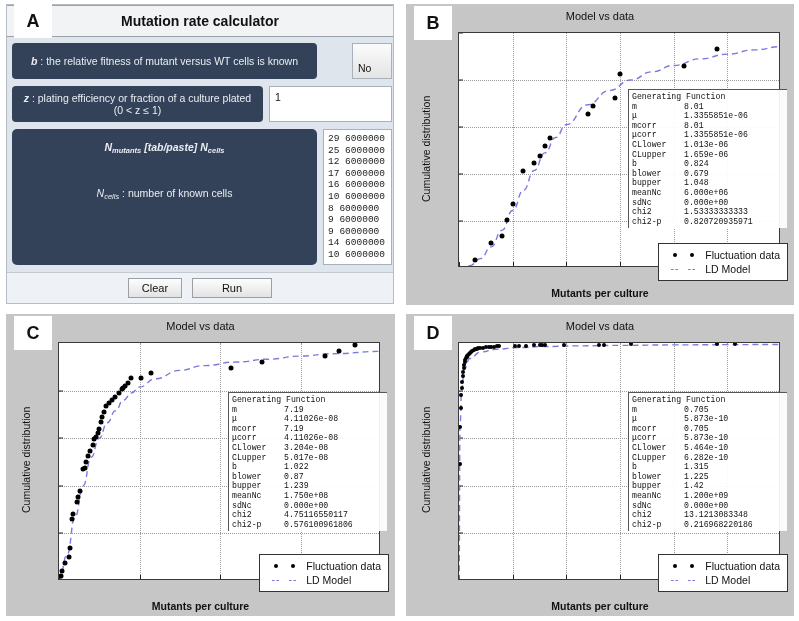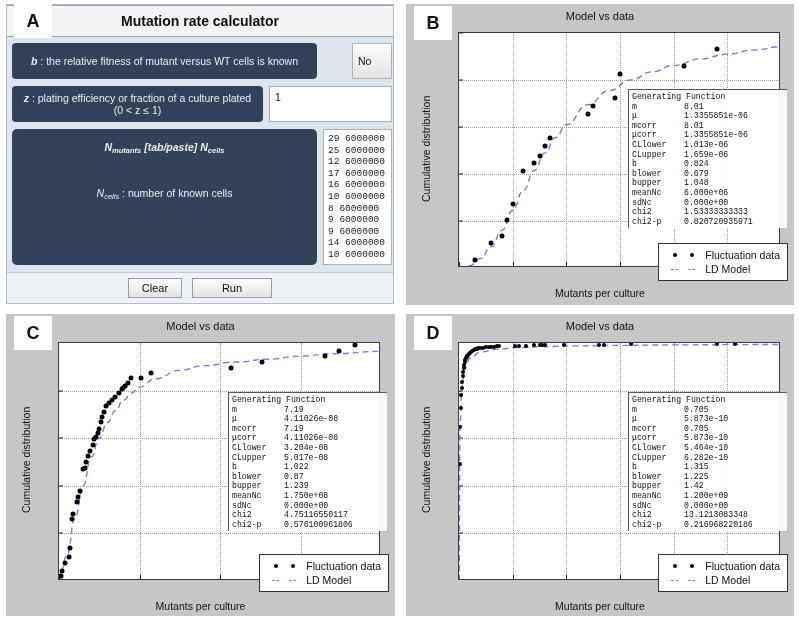--- a/index.html
+++ b/index.html
@@ -73,21 +73,21 @@
     flex:1;
     box-sizing:border-box;
     font-size:10.5px;
     color:#111;
     padding:4px 5px;
     display:flex;align-items:flex-start;
   }
   .field.select{
     background:linear-gradient(#fbfbfb,#e4e4e4);
     border:1px solid #a9b0b8;
-    align-items:center;
+    align-items:flex-end;
     margin-left:35px;
   }
   .field.text{
     background:#ffffff;
     border:1px solid #a9b0b8;
   }
   .row3{flex:1;align-items:stretch;}
   .bigprompt{
     background:#344259;color:#e9edf3;
     border-radius:5px;
@@ -152,21 +152,21 @@
     box-sizing:border-box;
     overflow:hidden;
   }
   .gridv,.gridh{position:absolute;background:transparent;}
   .gridv{width:0;border-left:1px dotted #9a9a9a;top:0;bottom:0;}
   .gridh{height:0;border-top:1px dotted #9a9a9a;left:0;right:0;}
   .tickmark-y{position:absolute;left:0;width:4px;height:0;border-top:1px solid #222;transform:translateY(-50%);}
   .tickmark-x{position:absolute;bottom:0;height:4px;width:0;border-left:1px solid #222;}
   .xlabel{
     position:absolute;left:0;right:0;
-    text-align:center;font-size:10.5px;color:#111;
+    text-align:center;font-size:10.5px;color:#111;font-weight:bold;
   }
   .ylabel{
     position:absolute;
     font-size:10.5px;color:#111;
     transform-origin:0 0;
     transform:rotate(-90deg);
     white-space:nowrap;
   }
   .dot{
     position:absolute;width:5px;height:5px;border-radius:50%;

